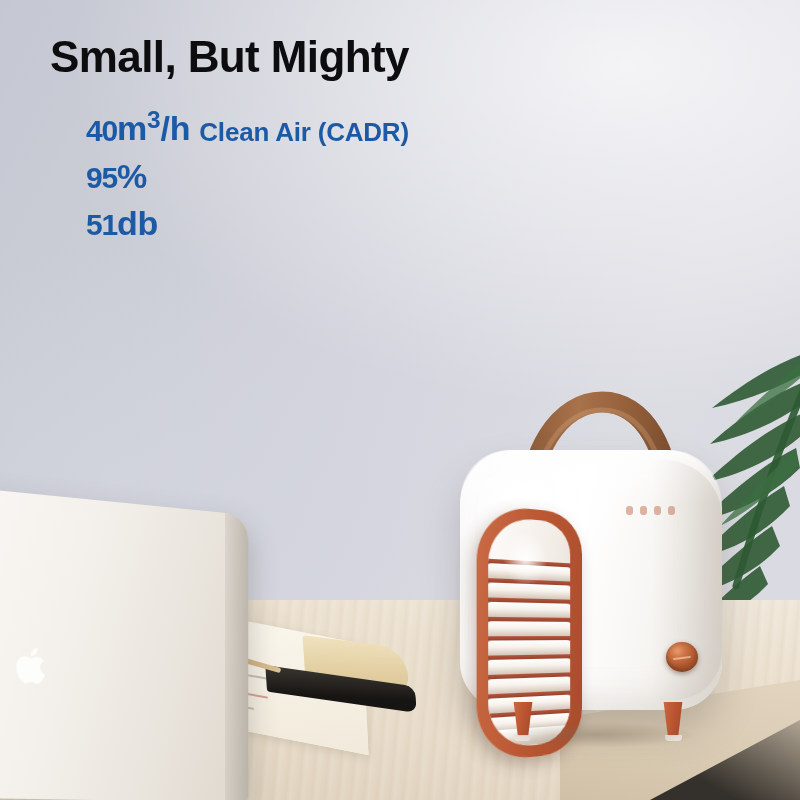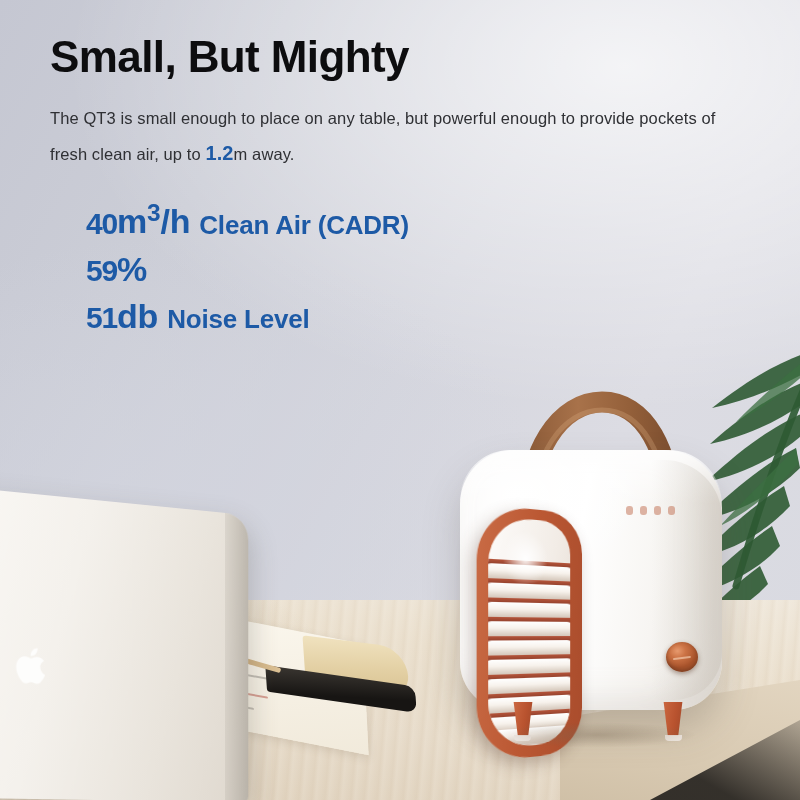--- a/index.html
+++ b/index.html
@@ -345,39 +345,35 @@
       <div class="foot-tip left"></div>
       <div class="foot-tip right"></div>
     </div>
 
     <div class="cooler-shadow"></div>
   </div>
 
   <div class="copy">
     <div class="headline">Small, But Mighty</div>
 
-    <div class="para">
-      <span>The QT3 is small enough to place on any table, but powerful enough to provide pockets of fresh clean air, up to </span><span class="hl">1.2</span><span>m away.</span>
-    </div>
 
     <div class="stats">
 
       <div class="stat">
         <span class="num">40</span>
         <span class="unit"><span>m</span><span class="sup">3</span><span>/h</span></span>
         <span class="label">Clean Air (CADR)</span>
       </div>
 
       <div class="stat">
-        <span class="num">59</span>
+        <span class="num">95</span>
         <span class="unit"><span>%</span></span>
       </div>
 
       <div class="stat">
         <span class="num">51</span>
         <span class="unit"><span>db</span></span>
-        <span class="label">Noise Level</span>
       </div>
 
     </div>
   </div>
 
 </div>
 
 </body></html>

